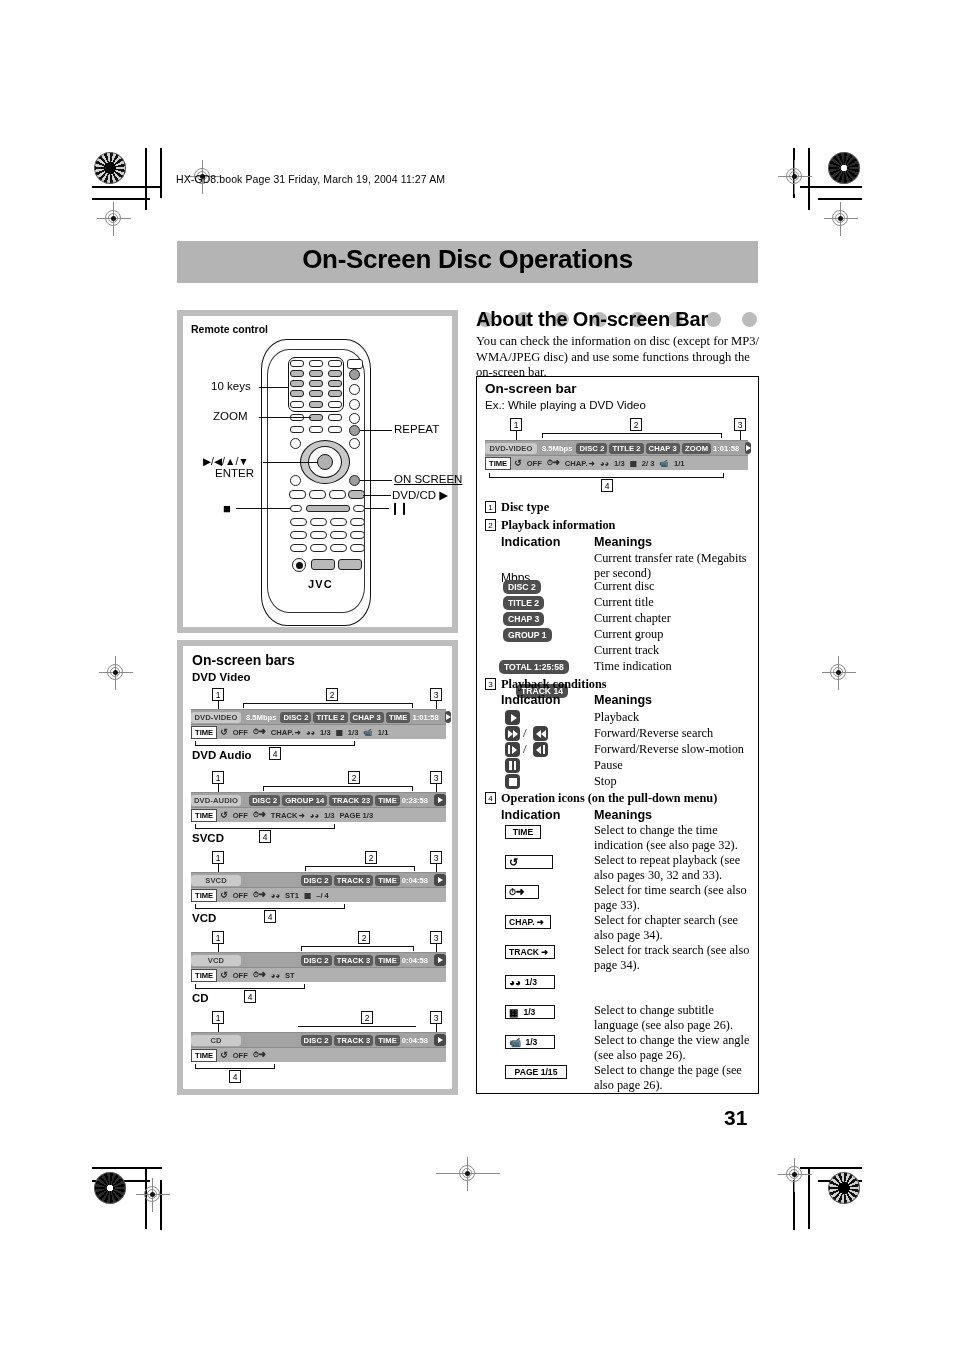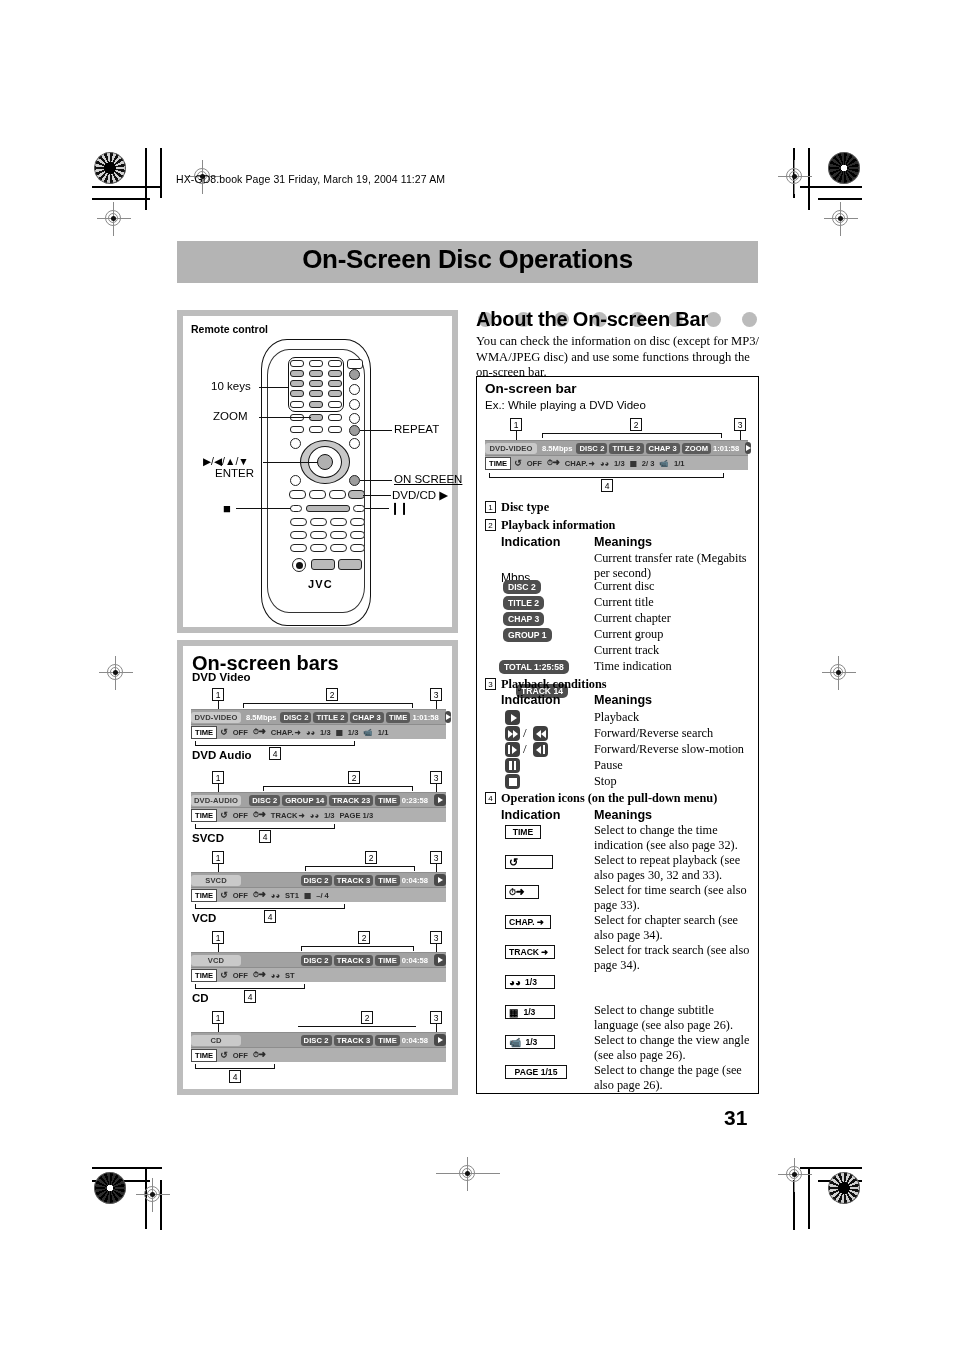--- a/index.html
+++ b/index.html
@@ -332,21 +332,21 @@
     <div class="calltxt" style="left:211px;top:157px;text-decoration:underline;">ON SCREEN</div>
 
     <div class="lead" style="left:180px;top:179px;width:28px;"></div>
     <div class="calltxt" style="left:209px;top:172px;">DVD/CD ▶</div>
 
     <div class="lead" style="left:182px;top:192px;width:24px;"></div>
     <div class="calltxt" style="left:207px;top:185px;font-size:12px;letter-spacing:-1px;">❙❙</div>
   </div>
 
   <div class="panel" id="panel-bars">
-    <div style="position:absolute;left:9px;top:6px;font-size:20px;font-weight:bold;">On-screen bars</div>
+    <div style="position:absolute;left:9px;top:6px;font-size:14px;font-weight:bold;">On-screen bars</div>
 
     <div style="position:absolute;left:9px;top:25px;font-size:11.5px;font-weight:bold;">DVD Video</div>
     <div class="numbox" style="left:29px;top:42px;">1</div>
     <div class="tick" style="left:35px;top:55px;height:9px;"></div>
     <div class="numbox" style="left:143px;top:42px;">2</div>
     <div class="brace" style="left:60px;top:57px;width:170px;"></div>
     <div class="numbox" style="left:247px;top:42px;">3</div>
     <div class="tick" style="left:253px;top:55px;height:9px;"></div>
 
     <div class="osdwrap" style="left:8px;top:63px;width:255px;">

